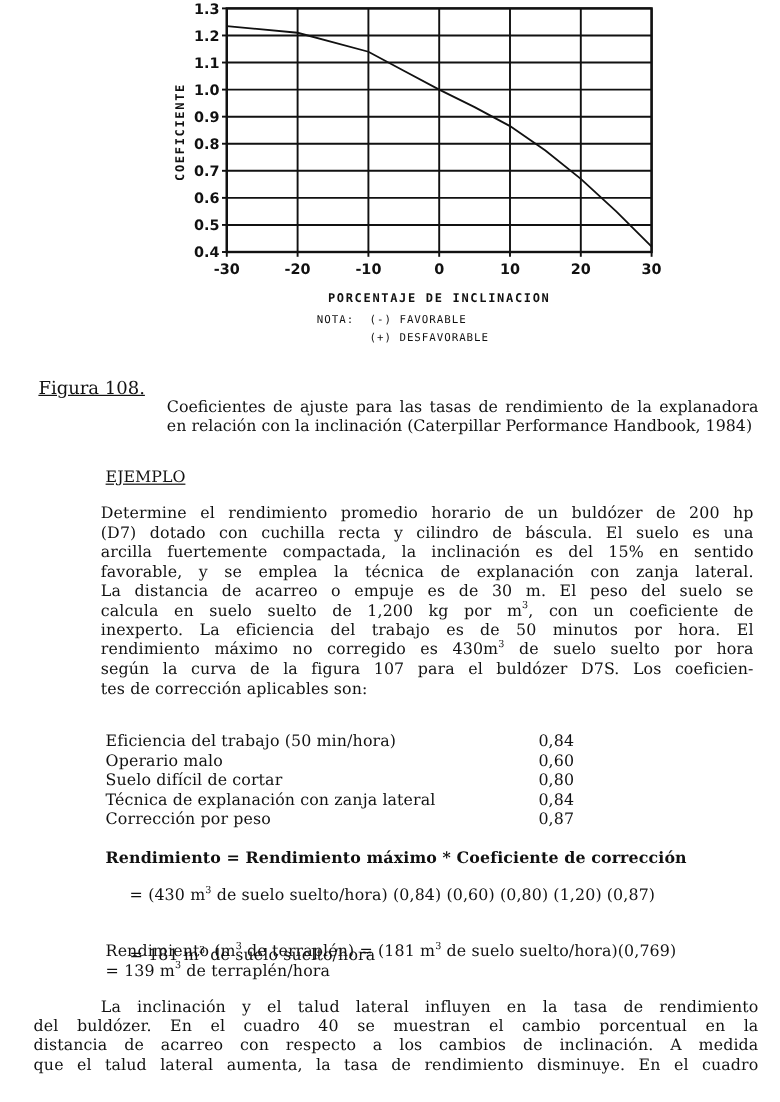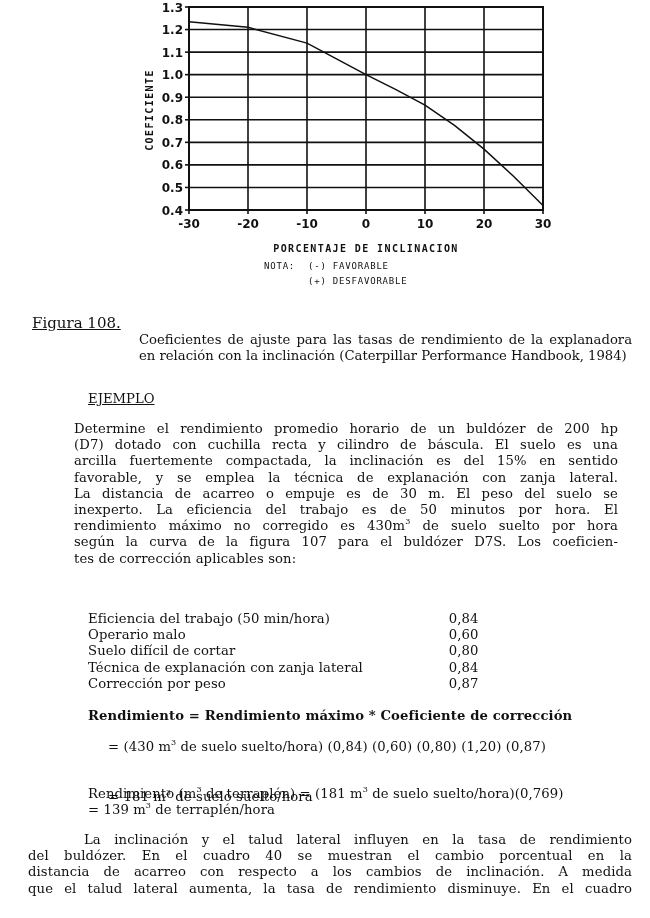--- a/index.html
+++ b/index.html
@@ -10,21 +10,21 @@
   }
   #chart-svg { position: absolute; left: 0; top: 0; }
   .tick-text { font-family: "DejaVu Sans", "Liberation Sans", sans-serif; font-weight: bold; font-size: 12px; fill: #111; }
   .axis-title { font-family: "DejaVu Sans Mono", "Liberation Mono", monospace; font-weight: bold; font-size: 10px; fill: #111; letter-spacing: 1.4px; }
   .note-text { font-family: "DejaVu Sans Mono", "Liberation Mono", monospace; font-size: 9px; fill: #111; letter-spacing: 0.8px; }
 
   .body-text { font-size: 13.2px; line-height: 16.2px; letter-spacing: 0.1px; }
   .caption-label { position: absolute; left: 32px; top: 314px; text-decoration: underline; font-size: 15px; }
   .caption-text { position: absolute; left: 139px; top: 332px; width: 493px; text-align: justify; text-align-last: left; font-size: 13.2px; line-height: 16.2px; }
   .ejemplo { position: absolute; left: 88px; top: 391px; text-decoration: underline; font-size: 13.2px; text-align: right; }
-  .para1 { position: absolute; left: 74px; top: 421px; width: 544px; text-align: justify; }
+  .para1 { position: absolute; left: 84px; top: 421px; width: 544px; text-align: justify; }
   .para1 .line { display: block; text-align: justify; text-align-last: justify; white-space: nowrap; height: 16.2px; }
   .para1 .line.last { text-align-last: left; }
   .coef-table { position: absolute; left: 88px; top: 611px; width: 400px; }
   .coef-row { display: flex; height: 16.2px; }
   .coef-name { width: 367px; }
   .coef-val { width: 40px; }
   .formula { position: absolute; left: 88px; top: 708px; font-weight: bold; }
   .calc1 { position: absolute; left: 108px; top: 739px; }
   .calc2 { position: absolute; left: 108px; top: 755px; margin-top: 34px; }
   .rend1 { position: absolute; left: 88px; top: 786px; }
@@ -109,20 +109,21 @@
 <div class="caption-label">Figura 108.</div>
 <div class="caption-text">Coeficientes de ajuste para las tasas de rendimiento de la explanadora en relación con la inclinación (Caterpillar Performance Handbook, 1984)</div>
 
 <div class="ejemplo">EJEMPLO</div>
 <div class="para1 body-text" id="para1">
     <span class="line">Determine el rendimiento promedio horario de un buldózer de 200 hp</span>
     <span class="line">(D7) dotado con cuchilla recta y cilindro de báscula.  El suelo es una</span>
     <span class="line">arcilla fuertemente compactada, la inclinación es del 15% en sentido</span>
     <span class="line">favorable, y se emplea la técnica de explanación con zanja lateral.</span>
     <span class="line">La distancia de acarreo o empuje es de 30 m.  El peso del suelo se</span>
+    <span class="line">calcula en suelo suelto de 1,200 kg por m<sup>3</sup>, con un coeficiente de</span>
     <span class="line">inexperto.  La eficiencia del trabajo es de 50 minutos por hora.  El</span>
     <span class="line">rendimiento máximo no corregido es 430m<sup>3</sup> de suelo suelto por hora</span>
     <span class="line">según la curva de la figura 107 para el buldózer D7S.  Los coeficien-</span>
     <span class="line last">tes de corrección aplicables son:</span>
   </div>
 
 <div class="coef-table body-text" id="coef-table">
     <div class="coef-row">
       <span class="coef-name">Eficiencia del trabajo (50 min/hora)</span>
       <span class="coef-val">0,84</span>

